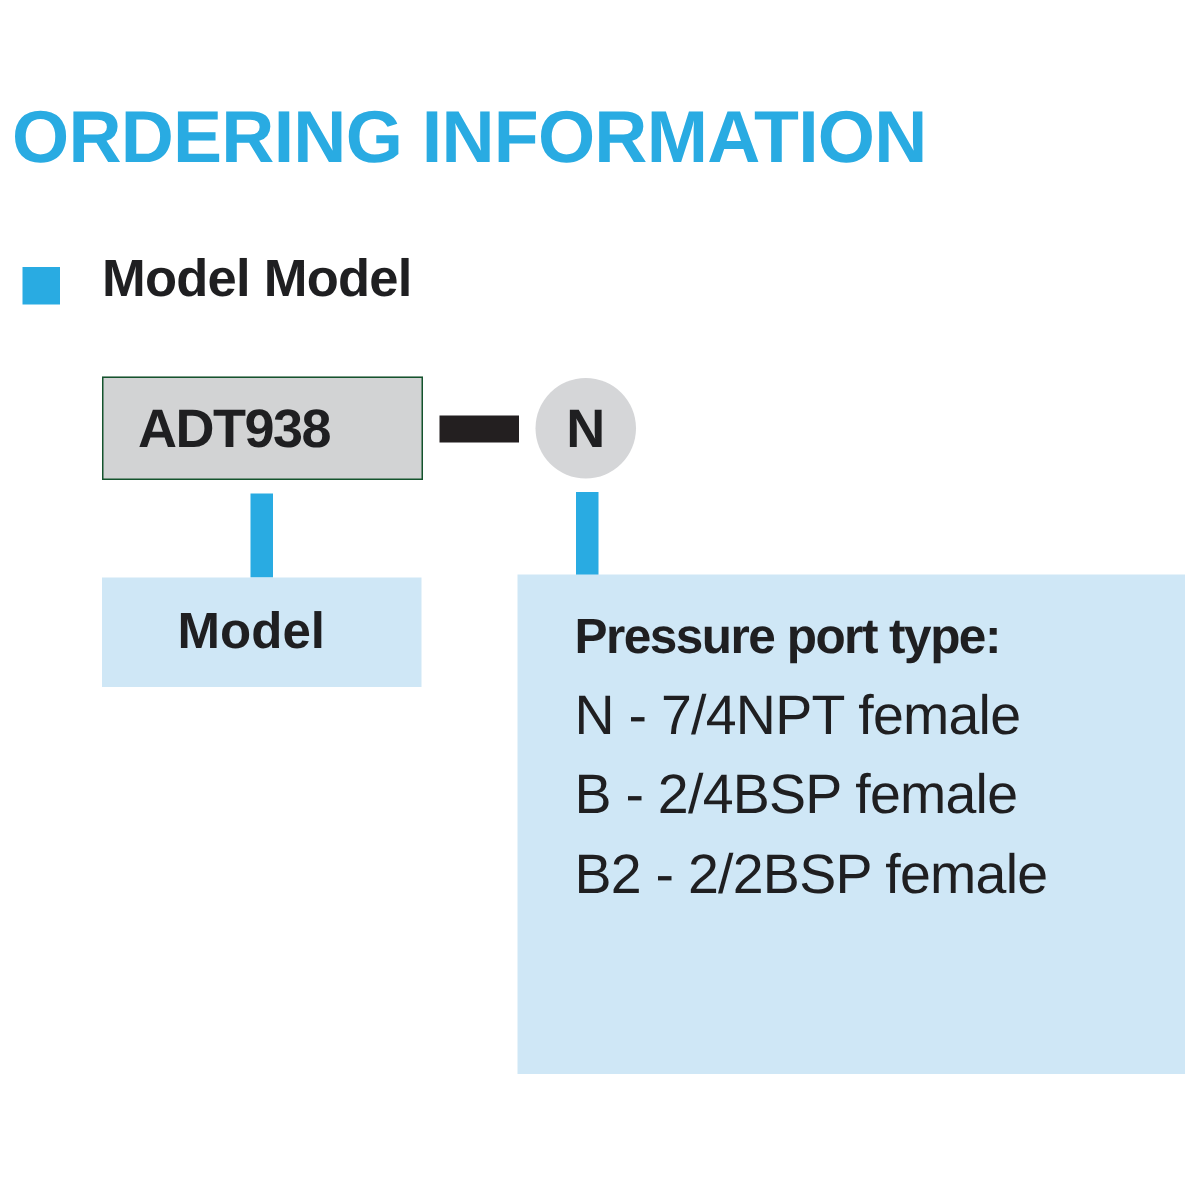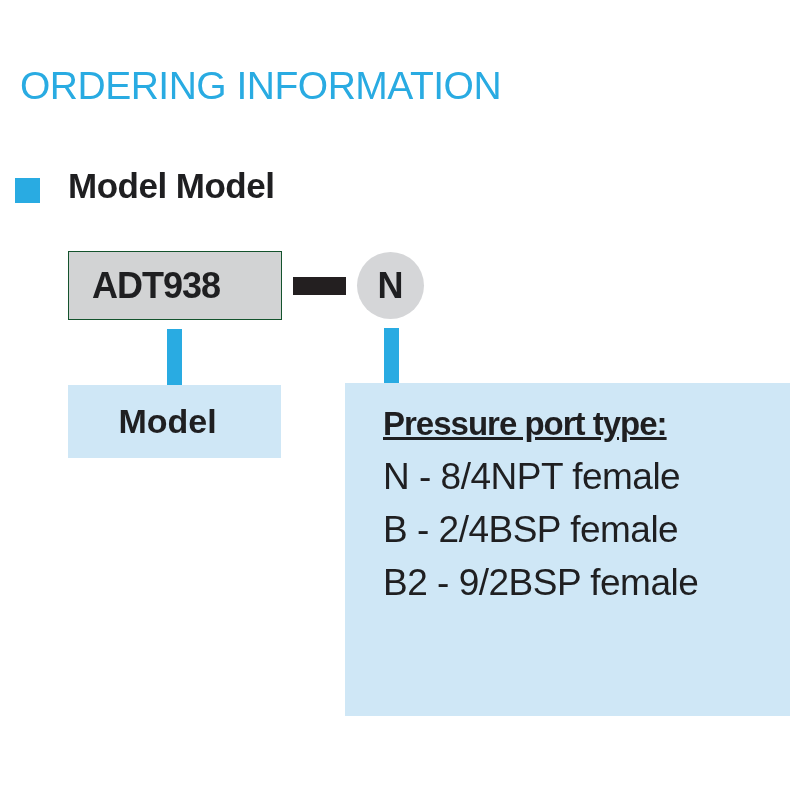--- a/index.html
+++ b/index.html
@@ -12,23 +12,23 @@
   html, body { width: 800px; height: 800px; background: #ffffff; }
   body {
     position: relative;
     font-family: "Liberation Sans", sans-serif;
     color: var(--text-black);
     overflow: hidden;
   }
   .abs { position: absolute; }
 
   .page-title {
-    left: 20px; top: 64px;
-    font-size: 39px;
-    font-weight: normal;
+    left: 8px; top: 64px;
+    font-size: 49px;
+    font-weight: bold;
     letter-spacing: -0.5px;
     color: var(--accent-cyan);
     white-space: nowrap;
   }
 
   .bullet-square {
     left: 15px; top: 178px;
     width: 25px; height: 25px;
     background: var(--accent-cyan);
   }
@@ -86,21 +86,20 @@
     left: 345px; top: 383px;
     width: 445px; height: 333px;
     background: var(--light-blue);
     padding: 15px 0 0 38px;
   }
   .pressure-box .heading {
     height: 52px;
     display: flex; align-items: center;
     font-size: 33px; font-weight: bold; letter-spacing: -1px;
     white-space: nowrap;
-    text-decoration: underline;
   }
   .pressure-box .option-line {
     height: 53px;
     display: flex; align-items: center;
     font-size: 37px; letter-spacing: -0.5px;
     white-space: nowrap;
   }
 </style>
 </head>
 <body>
@@ -124,16 +123,16 @@
 <div class="abs v-connector left"></div>
 
 <div class="abs v-connector right"></div>
 
 <div class="abs model-label-box">
   <span>Model</span>
 </div>
 
 <div class="abs pressure-box">
   <div class="heading">Pressure port type:</div>
-  <div class="option-line">N - 8/4NPT female</div>
+  <div class="option-line">N - 7/4NPT female</div>
   <div class="option-line">B - 2/4BSP female</div>
-  <div class="option-line">B2 - 9/2BSP female</div>
+  <div class="option-line">B2 - 2/2BSP female</div>
 </div>
 
 </body></html>

